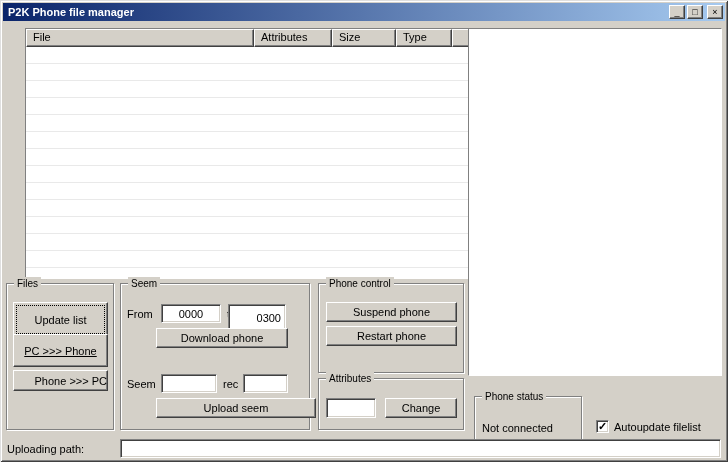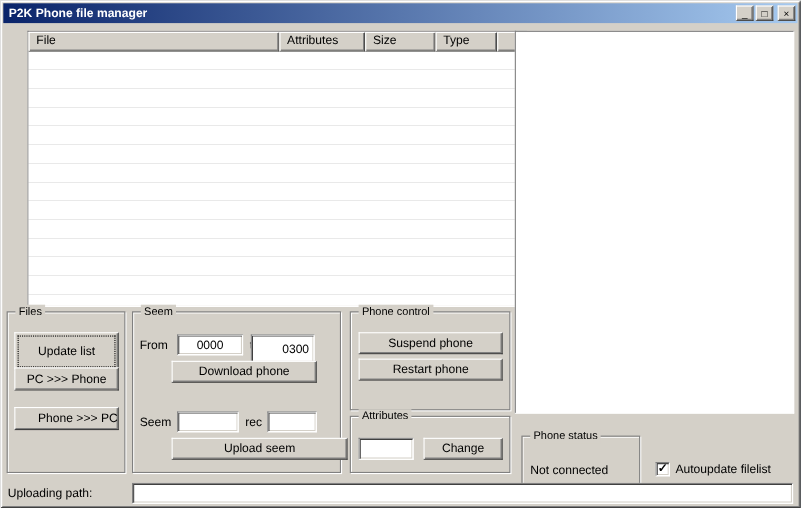--- a/index.html
+++ b/index.html
@@ -135,21 +135,21 @@
     <span class="group-label">Phone control</span>
   </div>
   <div class="groupbox" style="left:318px; top:378px; width:146px; height:52px;">
     <span class="group-label">Attributes</span>
   </div>
   <div class="groupbox" style="left:474px; top:396px; width:108px; height:58px;">
     <span class="group-label">Phone status</span>
   </div>
 
   <button class="btn focused" style="left:13px; top:302px; width:95px; height:35px;">Update list</button>
-  <button class="btn" style="left:13px; top:334px; width:95px; height:21px;">PC &gt;&gt;&gt; Phone</button>
+  <button class="btn" style="left:13px; top:334px; width:95px; height:33px;text-decoration:underline;">PC &gt;&gt;&gt; Phone</button>
   <button class="btn" style="left:13px; top:370px; width:95px; height:21px;text-align:right;">Phone &gt;&gt;&gt; PC</button>
 
   <span class="lbl" style="left:127px; top:308px;">From</span>
   <input class="tb" style="left: 161px; top: 304px; width: 60px; height: 19px; text-align: center;" value="0000">
   <span class="lbl" style="left:227px; top:308px;">to</span>
   <input class="tb" style="left: 228px; top: 304px; width: 58px; height: 27px; text-align: right;" value="0300">
   <button class="btn" style="left:156px; top:328px; width:132px; height:20px;">Download phone</button>
   <span class="lbl" style="left:127px; top:378px;">Seem</span>
   <input class="tb" style="left: 161px; top: 374px; width: 56px; height: 19px;" value="">
   <span class="lbl" style="left:223px; top:378px;">rec</span>

